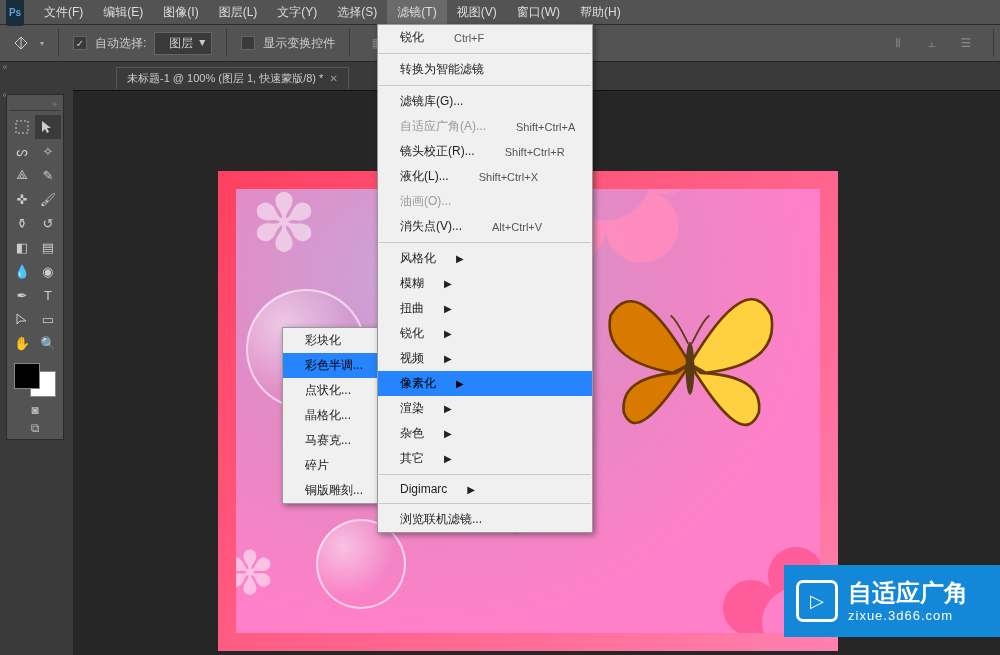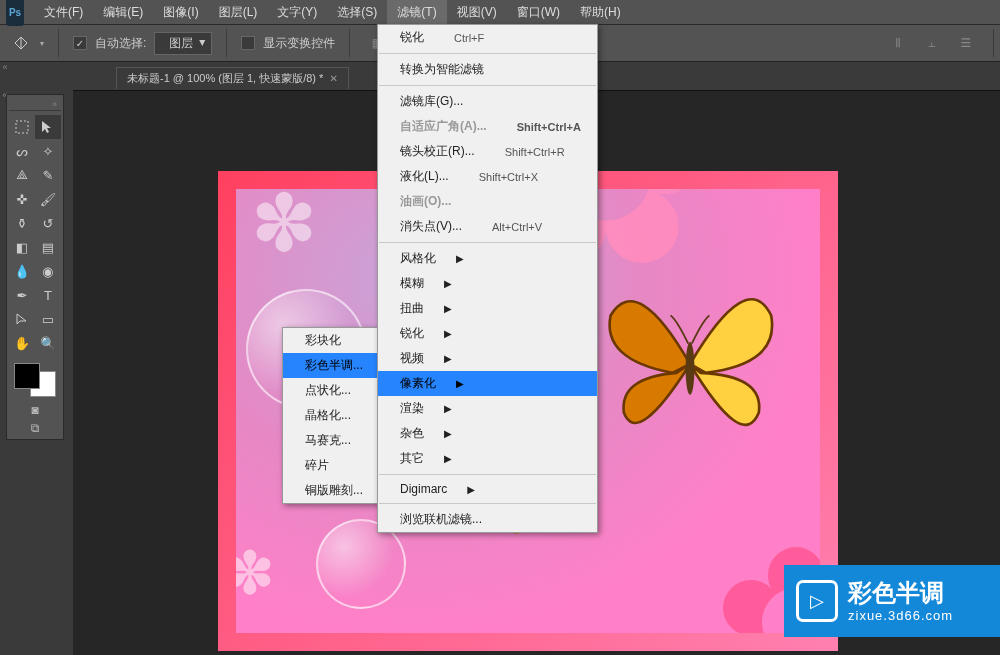--- a/index.html
+++ b/index.html
@@ -40,21 +40,21 @@
     .flower { position:absolute; width:88px; height:88px; display:flex; align-items:center; justify-content:center; color:rgba(255,255,255,0.5); font-size:80px;}
     .bubble { position:absolute; border-radius:50%; border:2px solid rgba(255,255,255,0.6); background: radial-gradient(circle at 30% 30%, rgba(255,255,255,0.5), rgba(255,255,255,0) 60%);}
     .butterfly { position:absolute; width:180px; height:150px; right:40px; top:100px; }
     .butterfly svg { width:100%; height:100%; }
     
     .dropdown-menu { position: absolute; background: #f0f0f0; border: 1px solid #999; box-shadow: 2px 2px 6px rgba(0,0,0,0.4); font-size: 12px; color: #222; min-width: 216px; z-index: 100; }
     .dropdown-menu.main { left: 377px; top: 24px; }
     .dropdown-menu.sub { left: 282px; top: 327px; min-width: 95px; z-index: 99;}
     .menu-row { display: flex; align-items: center; padding: 4px 16px 4px 22px; white-space: nowrap; cursor: pointer; }
     .menu-row.highlight { background: #2684ff; color: #000000; }
-    .menu-row.disabled { color: #9a9a9a; font-weight: bold; }
+    .menu-row.disabled { color: #9a9a9a; }
     .menu-hr { border: none; border-top: 1px solid #c8c8c8; margin: 3px 1px; }
     .menu-arrow { font-size: 10px; margin-left: 20px; }
     .menu-short { color: #555; margin-left: 30px; font-size: 11px; }
 
     .watermark { position: absolute; right: 0; bottom: 18px; width: 216px; height: 72px; background: #1387d8; color: #fff; display:flex; align-items:center; padding:8px 12px; gap:10px; }
     .wm-play { width:42px; height:42px; border: 3px solid #fff; border-radius: 7px; display:flex; align-items:center; justify-content:center; font-size:18px;}
     .wm-texts { display:flex; flex-direction:column; line-height:1.25;}
     .wm-title { font-size: 24px; font-weight: bold; }
     .wm-sub { font-size: 13px; letter-spacing:1px;}
   </style>
@@ -284,16 +284,16 @@
       <span>Digimarc</span>
       <span class="menu-arrow">▶</span>
     </div>
   <hr class="menu-hr">
   <div class="menu-row">浏览联机滤镜...</div>
 </div>
 
 <div class="watermark">
   <div class="wm-play">▷</div>
   <div class="wm-texts">
-    <div class="wm-title">彩色半调</div>
+    <div class="wm-title">自适应广角</div>
     <div class="wm-sub">zixue.3d66.com</div>
   </div>
 </div>
 
 </body></html>

